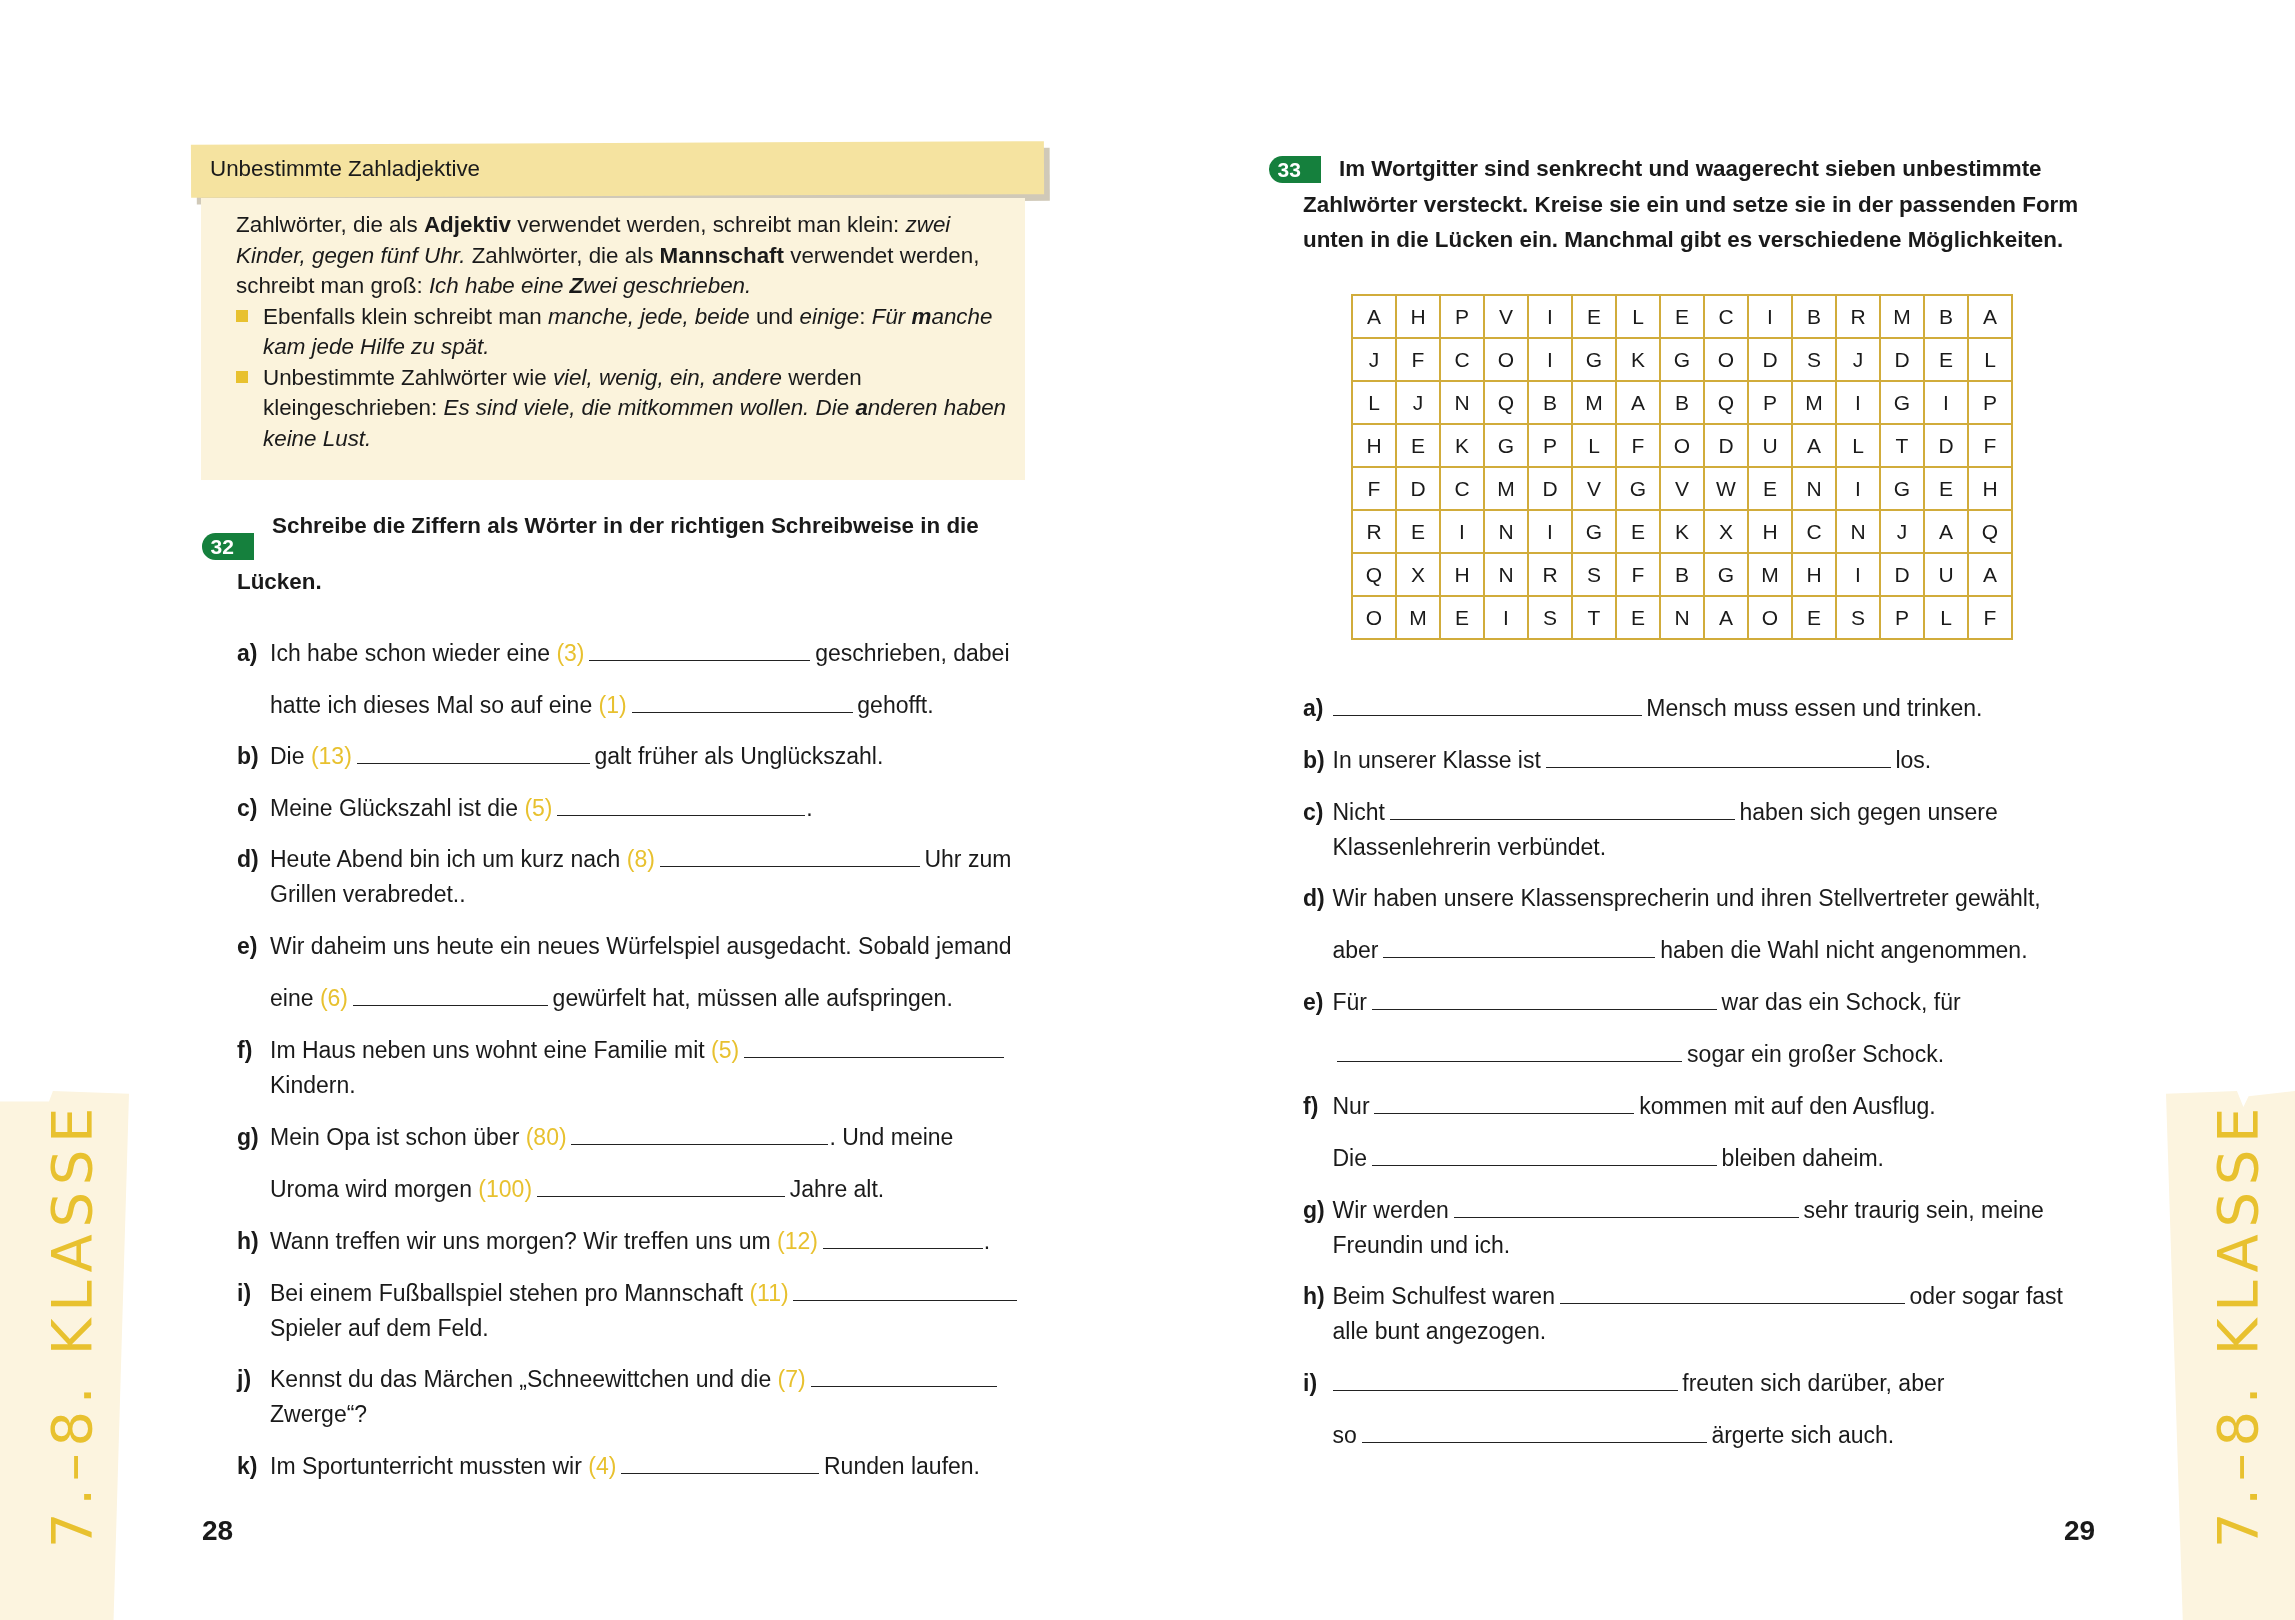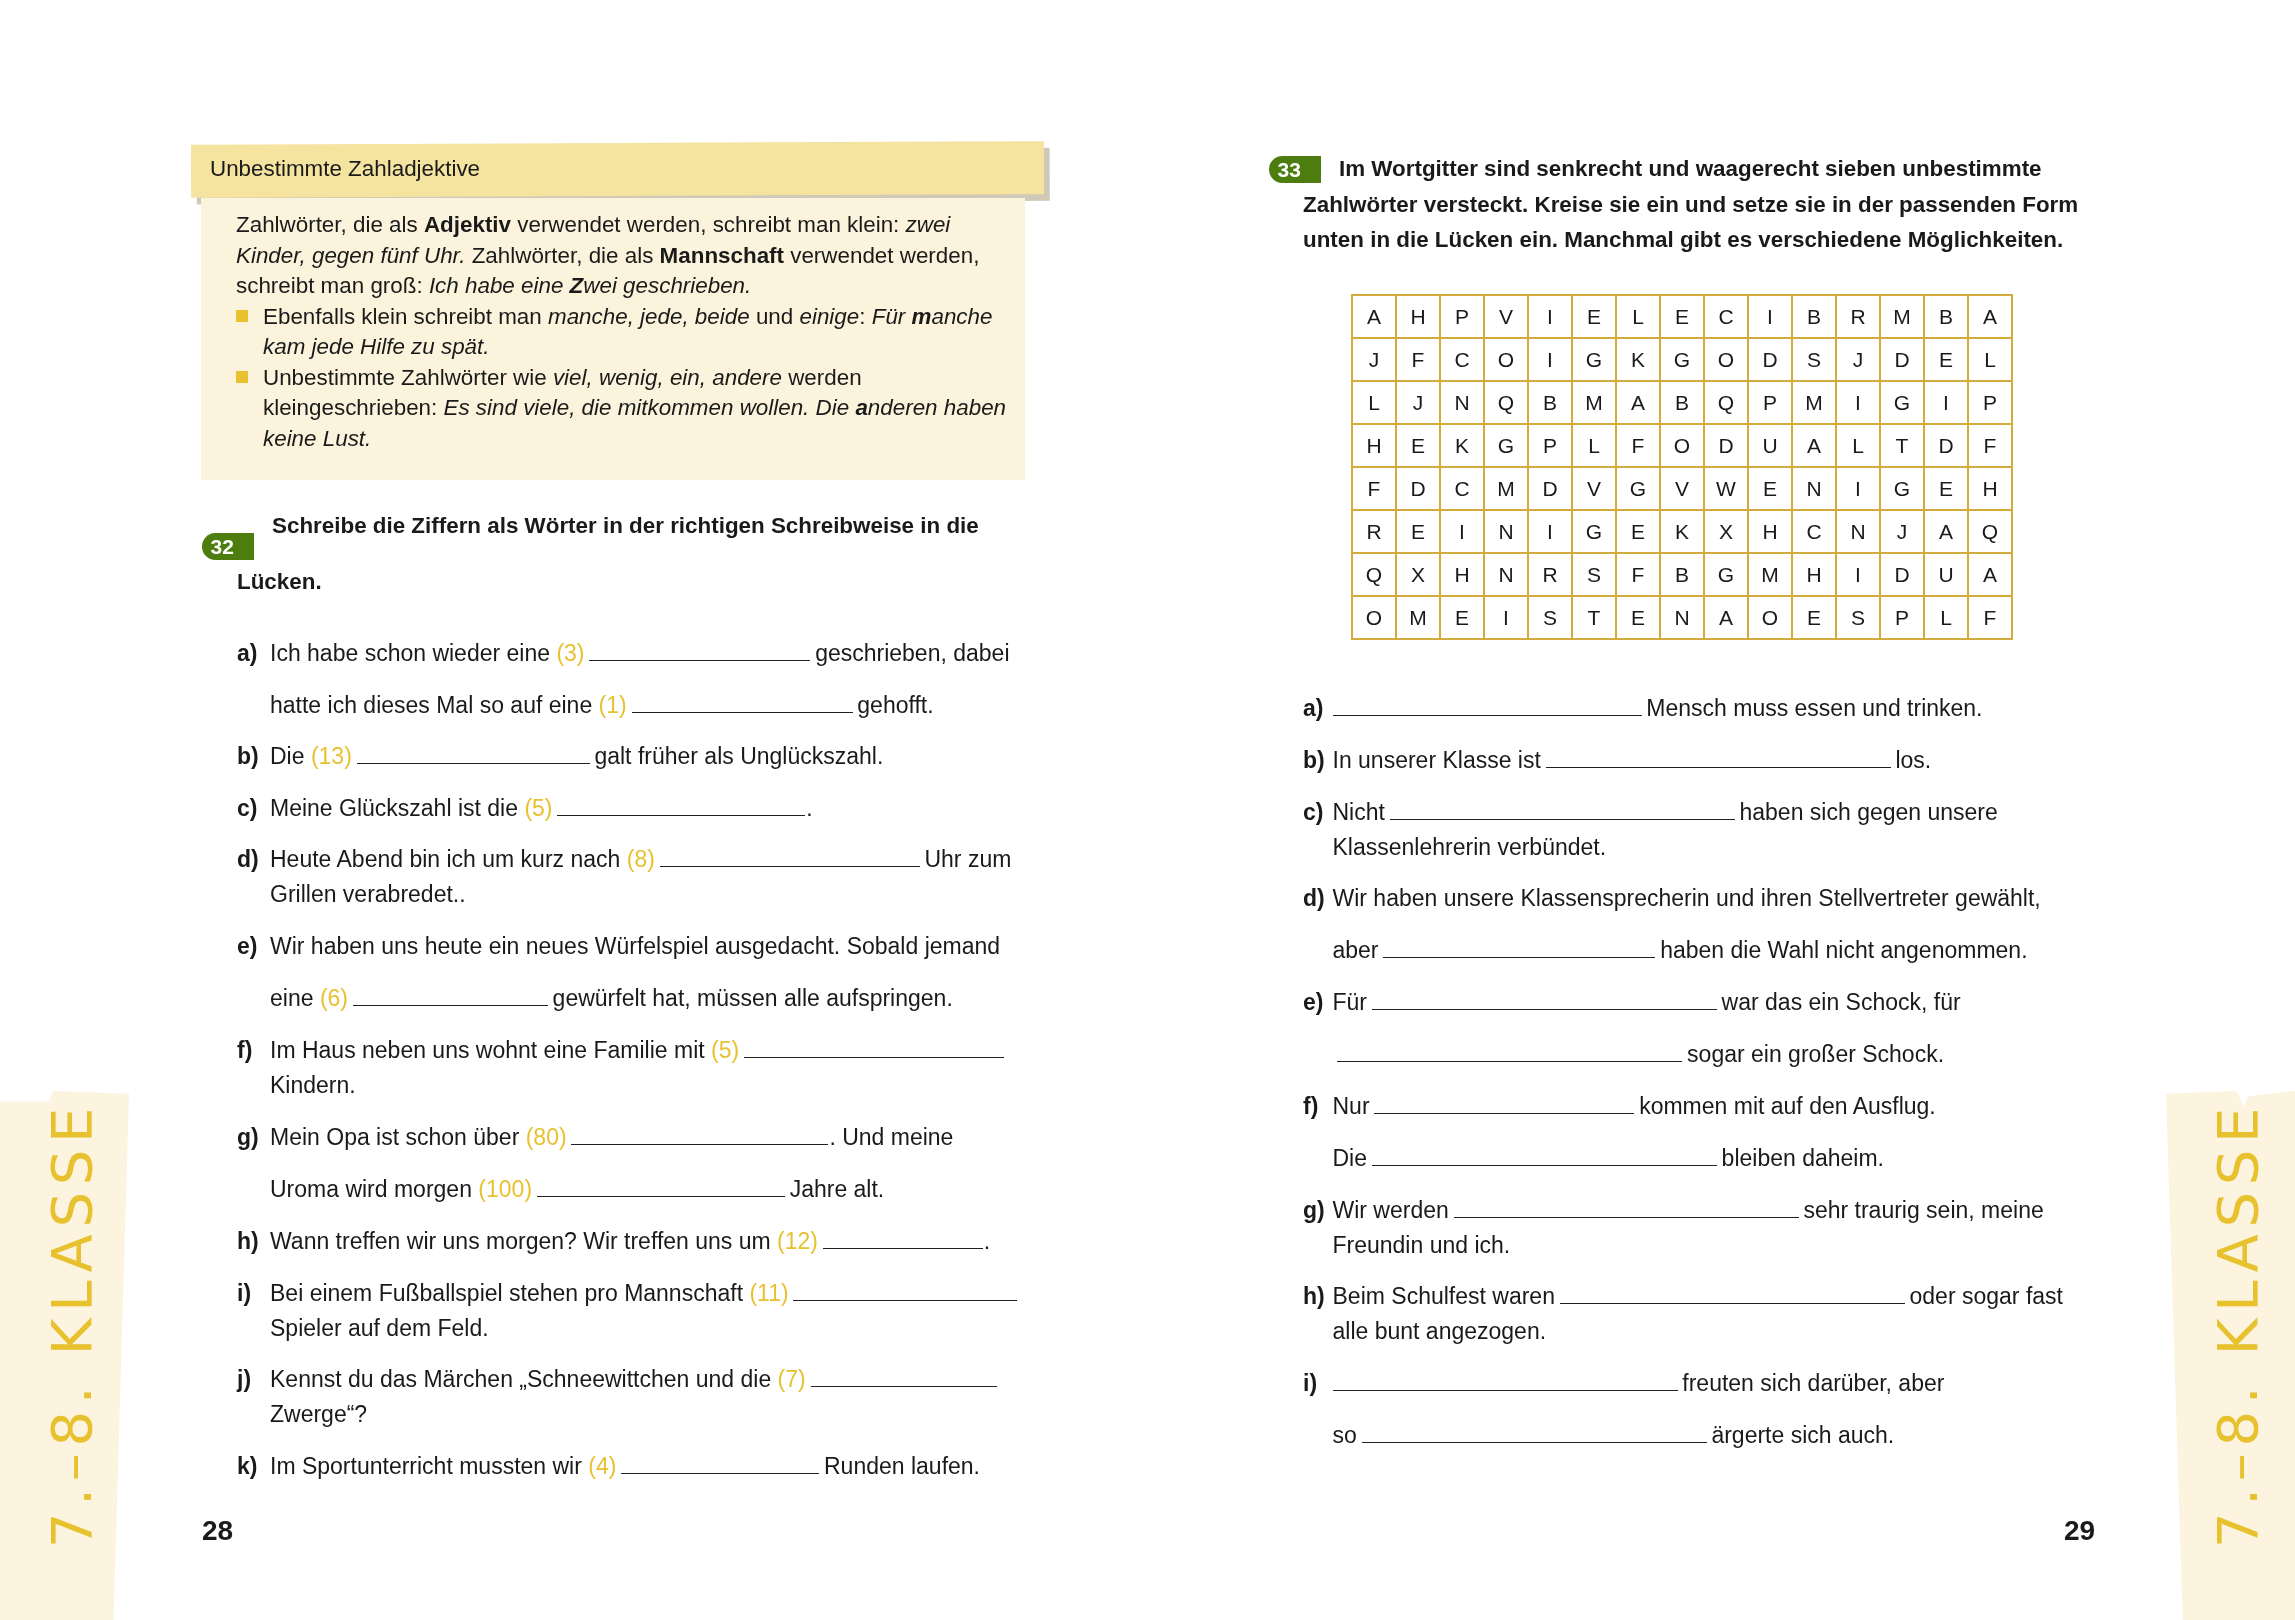--- a/index.html
+++ b/index.html
@@ -30,21 +30,21 @@
   .info-bullet { position:relative; padding-left:27px; }
   .info-bullet .sq {
     position:absolute; left:0; top:8.6px; width:12.4px; height:12.4px; background:#e8c12f;
   }
   .b { font-weight:bold; }
   .i { font-style:italic; }
   .bi { font-weight:bold; font-style:italic; }
 
   
   .ex-badge {
-    position:absolute; height:27px; width:52px; background:#4d7c0f;
+    position:absolute; height:27px; width:52px; background:#15803d;
     border-radius:13.3px 0 0 13.3px; color:#ffffff; font-weight:bold;
     font-size:21px; line-height:27px; padding-left:8.6px; box-sizing:border-box;
   }
   .ex-title {
     position:absolute; font-weight:bold; font-size:22.4px; line-height:35px; color:#1a1a1a;
   }
 
   
   .item { position:absolute; font-size:23px; line-height:35px; color:#1a1a1a; white-space:nowrap; }
   .item .lbl { position:absolute; font-weight:bold; }
@@ -122,21 +122,21 @@
   </div>
 
   <div class="item" style="left:237px; top:842px;">
     <span class="lbl">d)</span>
     <span style="position:absolute; left:33px;"><span>Heute Abend bin ich um kurz nach </span><span class="num">(8)</span><span class="blank" style="width:260px;"></span><span>Uhr zum</span></span>
     <span style="position:absolute; left:33px; top:35px;">Grillen verabredet..</span>
   </div>
 
   <div class="item" style="left:237px; top:929px;">
     <span class="lbl">e)</span>
-    <span style="position:absolute; left:33px;">Wir haben uns heute ein neues Würfelspiel ausgedacht. Sobald jemand</span>
+    <span style="position:absolute; left:33px;">Wir daheim uns heute ein neues Würfelspiel ausgedacht. Sobald jemand</span>
     <span style="position:absolute; left:33px; top:52px;"><span>eine </span><span class="num">(6)</span><span class="blank" style="width:195px;"></span><span>gewürfelt hat, müssen alle aufspringen.</span></span>
   </div>
 
   <div class="item" style="left:237px; top:1033px;">
     <span class="lbl">f)</span>
     <span style="position:absolute; left:33px;"><span>Im Haus neben uns wohnt eine Familie mit </span><span class="num">(5)</span><span class="blank" style="width:260px;"></span></span>
     <span style="position:absolute; left:33px; top:35px;">Kindern.</span>
   </div>
 
   <div class="item" style="left:237px; top:1120px;">

